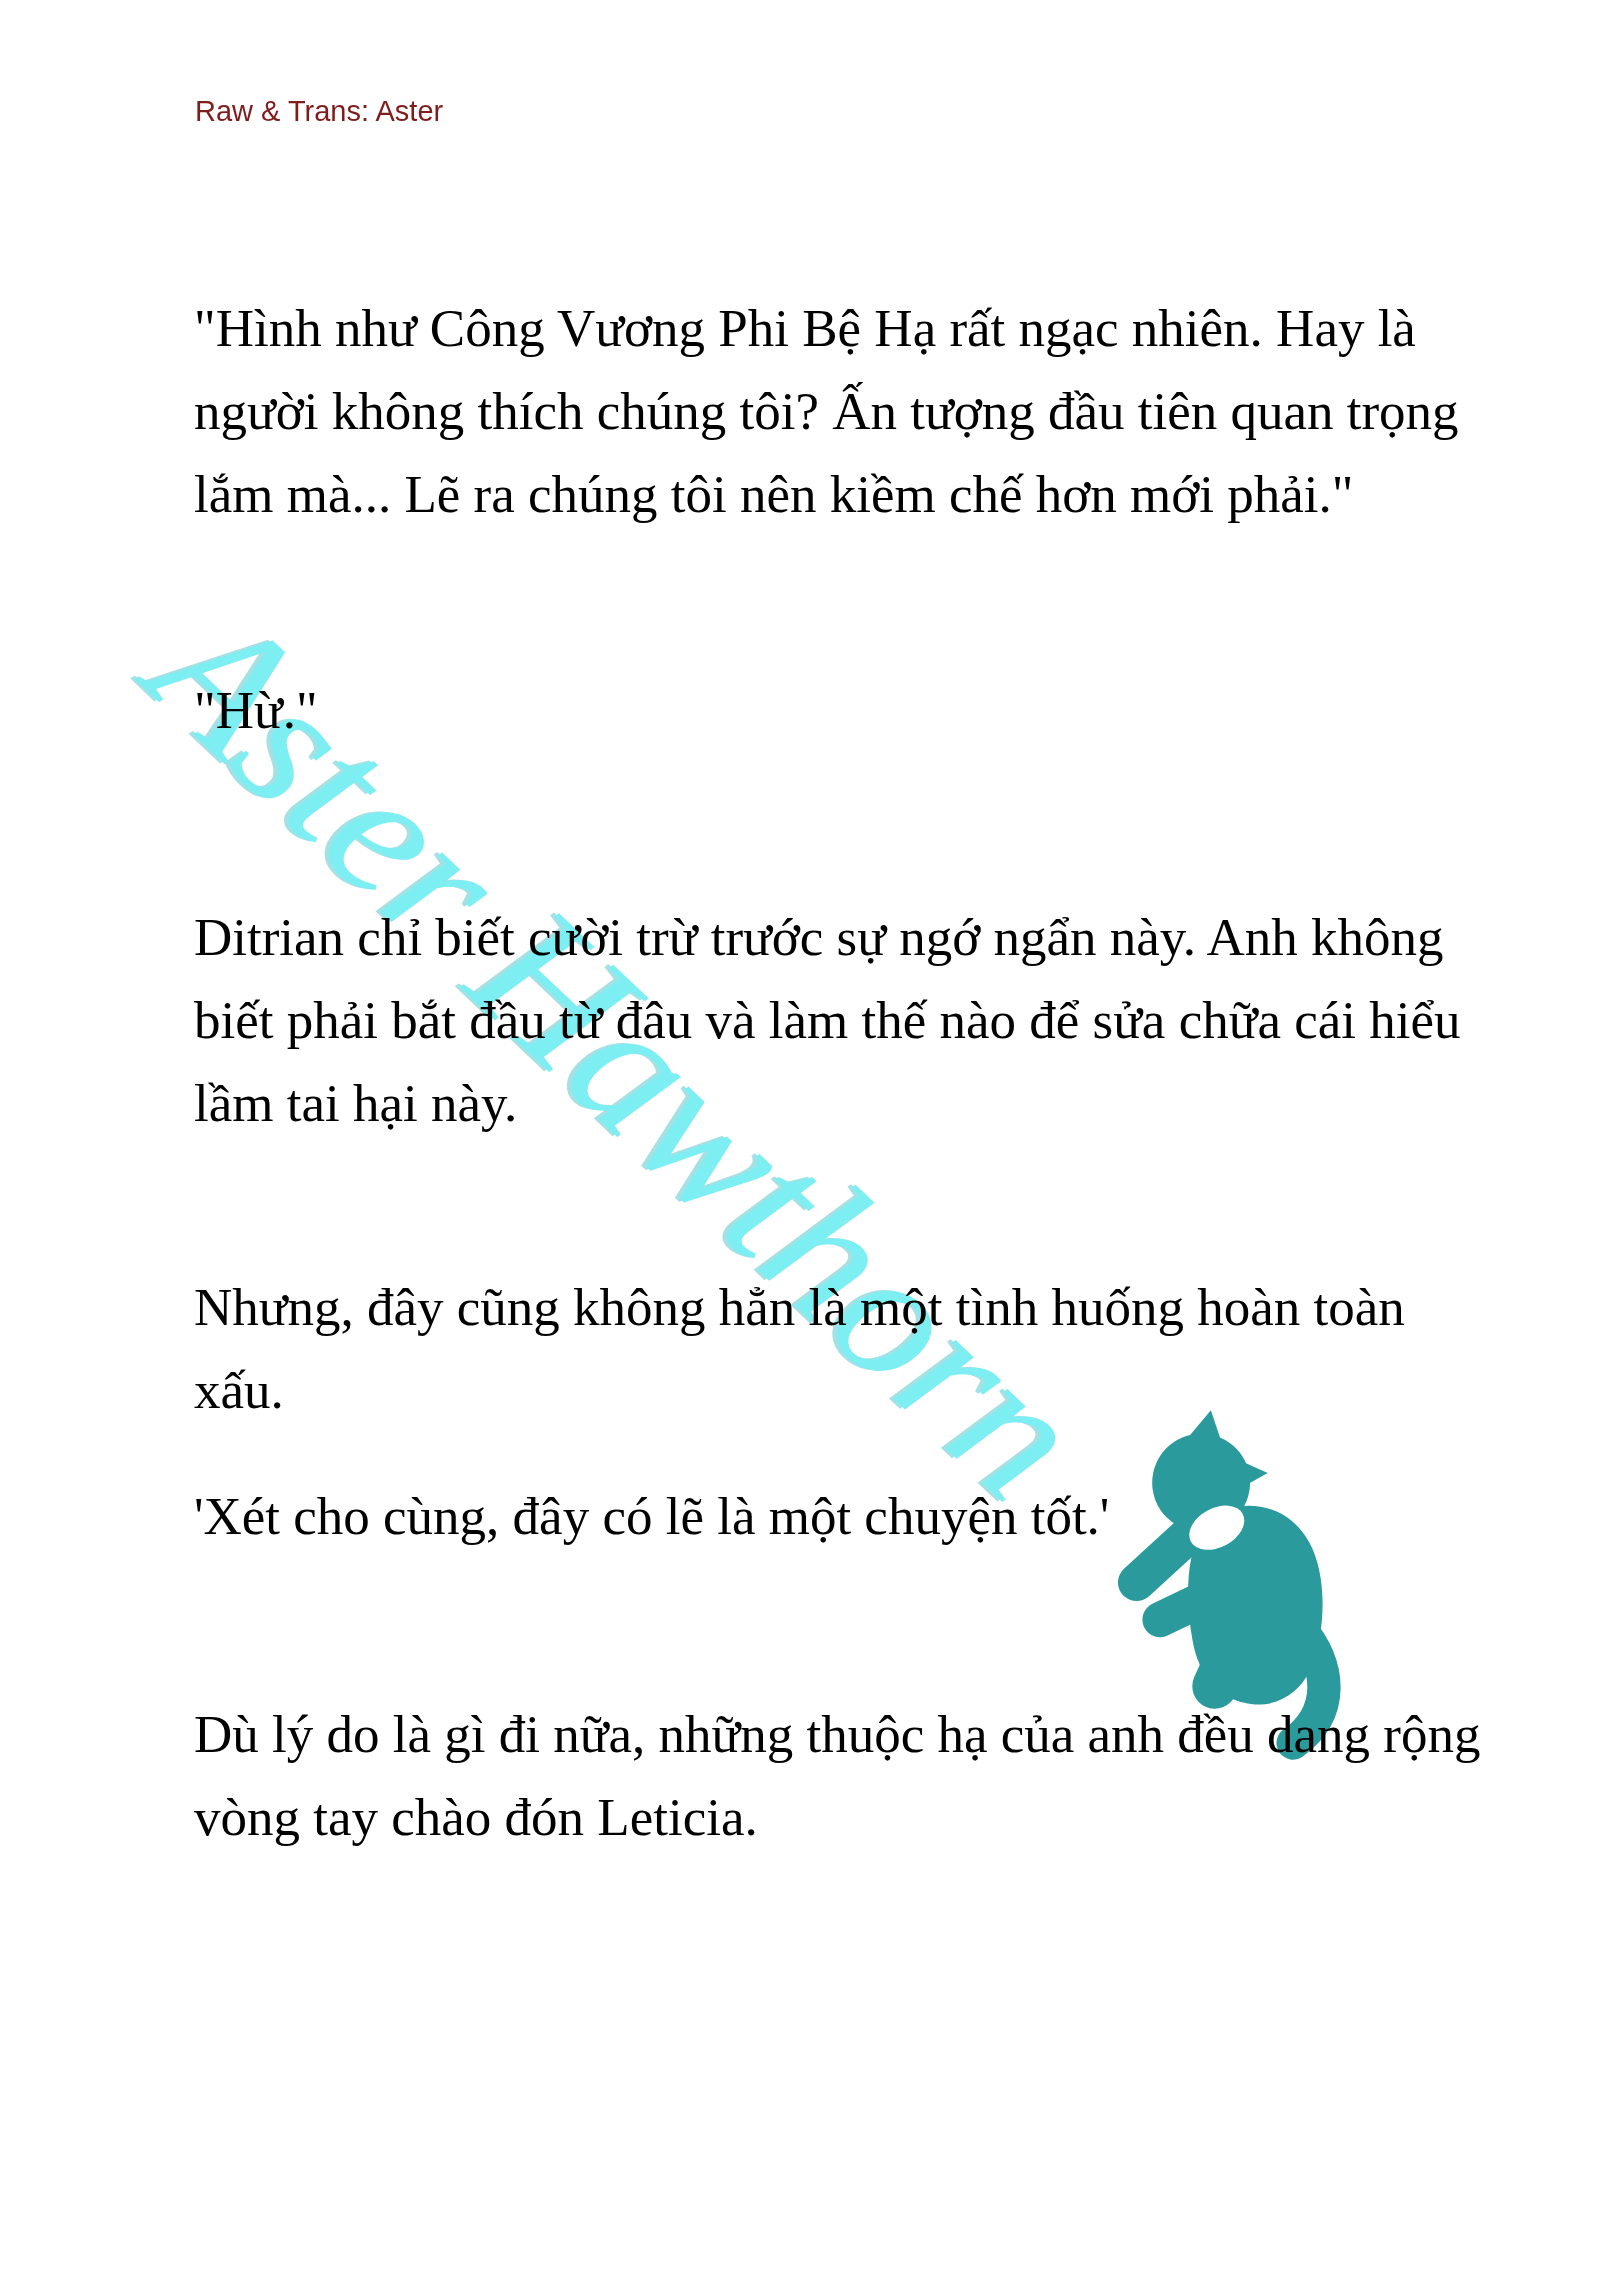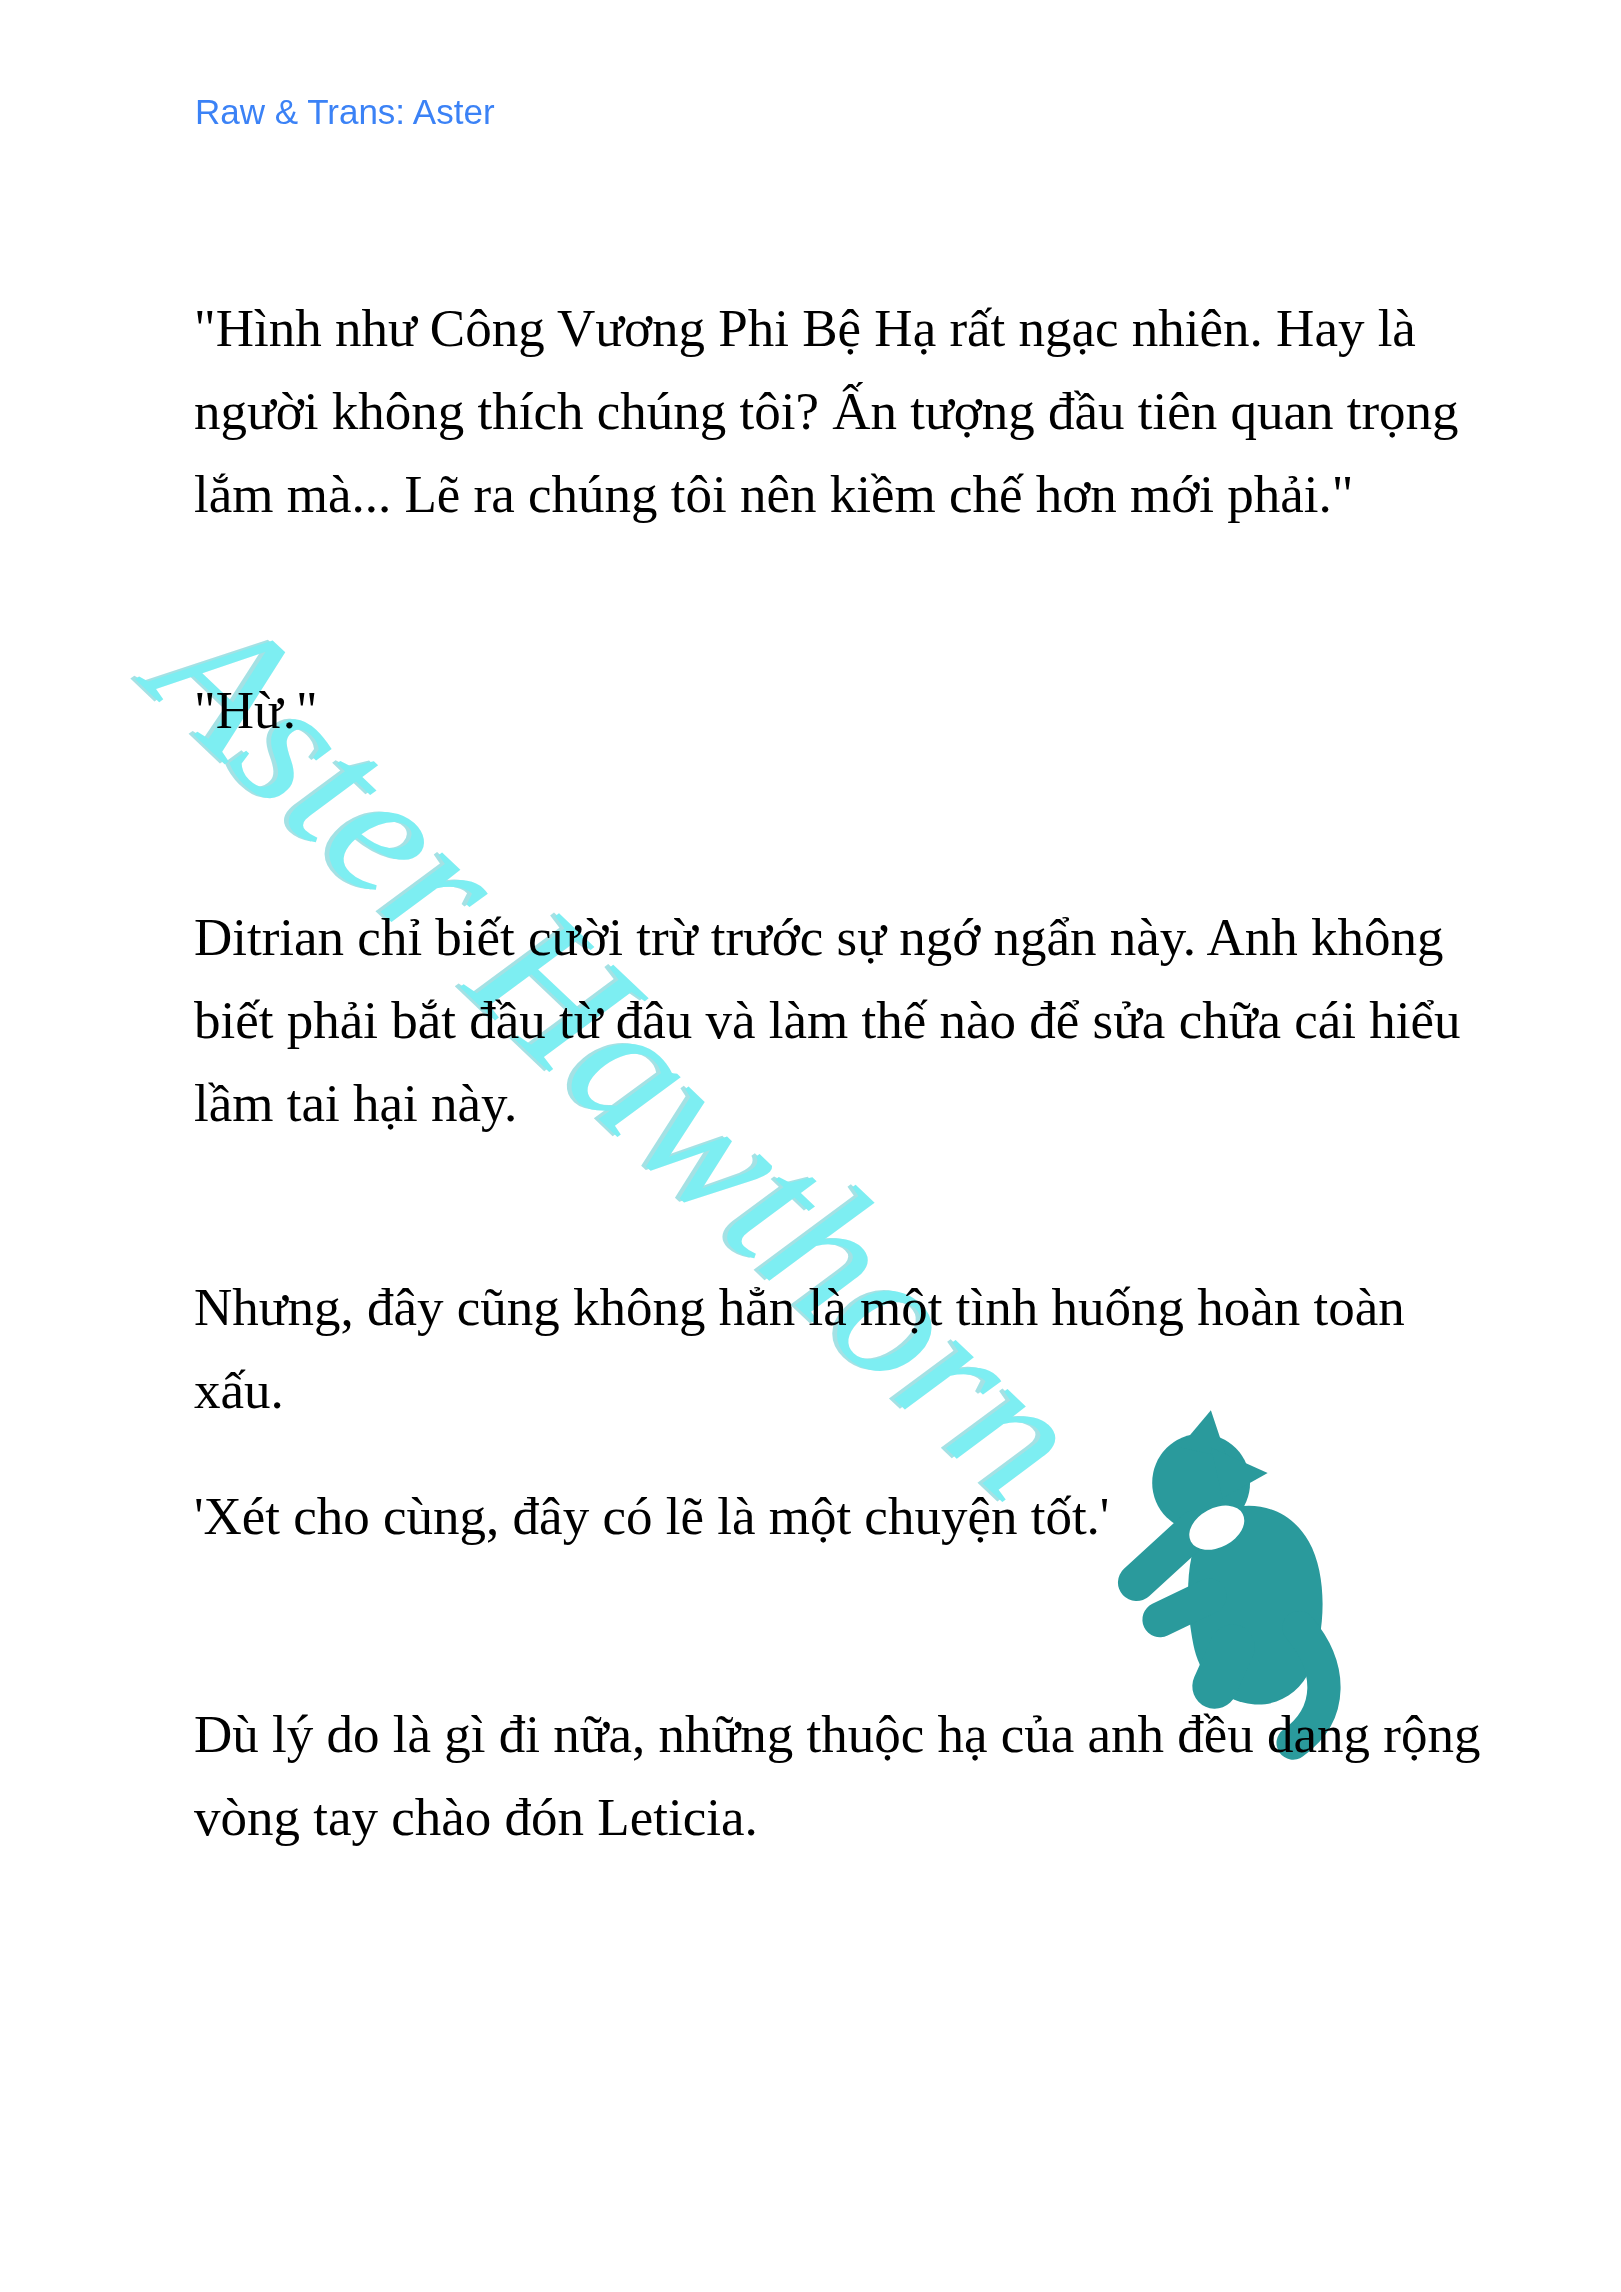--- a/index.html
+++ b/index.html
@@ -9,22 +9,22 @@
     position: relative;
     overflow: hidden;
     font-family: "Liberation Serif", serif;
   }
   .page { position: absolute; inset: 0; }
 
   .credit {
     position: absolute;
     left: 195px; top: 94px;
     font-family: "Liberation Sans", sans-serif;
-    font-size: 35px; line-height: 35px;
-    color: #3b82f6;
+    font-size: 29px; line-height: 35px;
+    color: #7f1d1d;
     z-index: 2;
   }
 
   .watermark {
     position: absolute;
     left: 250px; top: 573px;
     font-family: "Liberation Serif", serif;
     font-style: italic;
     font-size: 186px;
     line-height: 1;

